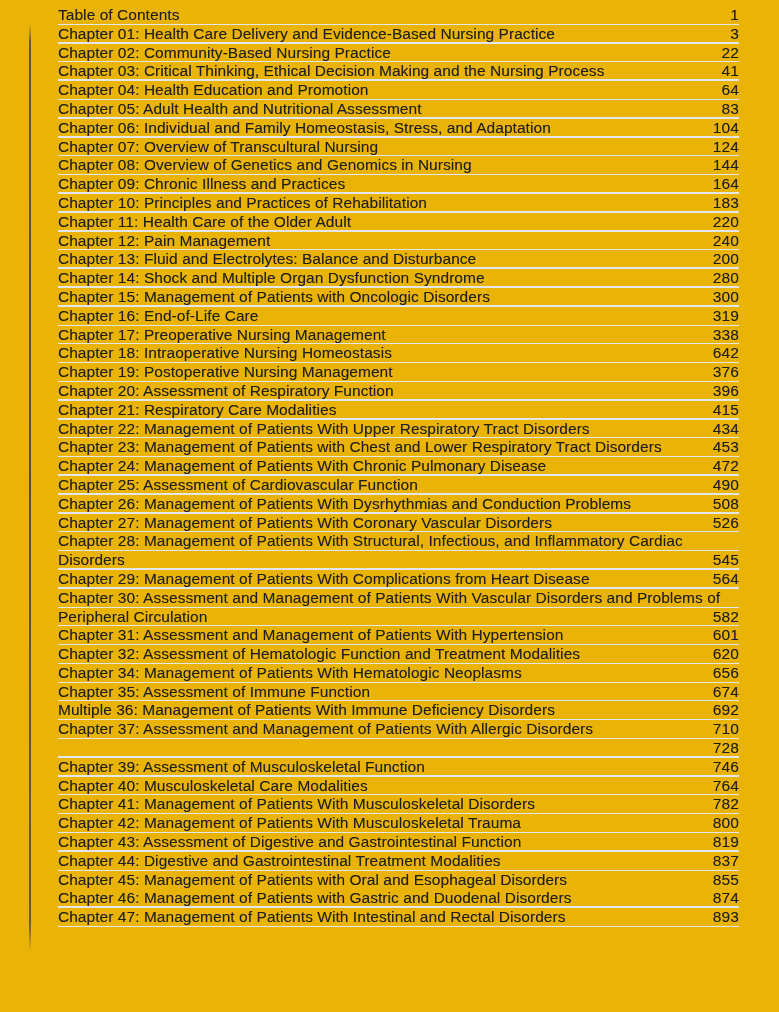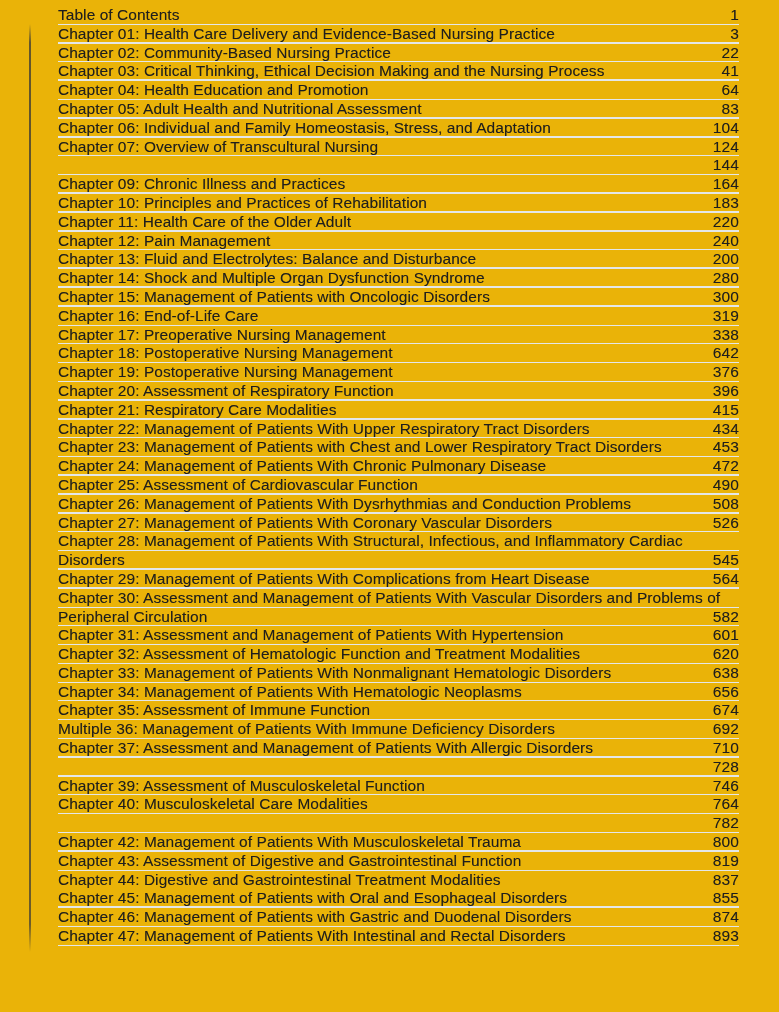--- a/index.html
+++ b/index.html
@@ -93,20 +93,21 @@
   </div>
       <div class="row">
     <span class="entry-title">Chapter 06: Individual and Family Homeostasis, Stress, and Adaptation</span>
     <span class="entry-page">104</span>
   </div>
       <div class="row">
     <span class="entry-title">Chapter 07: Overview of Transcultural Nursing</span>
     <span class="entry-page">124</span>
   </div>
       <div class="row">
+    <span class="entry-title">Chapter 08: Overview of Genetics and Genomics in Nursing</span>
     <span class="entry-page">144</span>
   </div>
       <div class="row">
     <span class="entry-title">Chapter 09: Chronic Illness and Practices</span>
     <span class="entry-page">164</span>
   </div>
       <div class="row">
     <span class="entry-title">Chapter 10: Principles and Practices of Rehabilitation</span>
     <span class="entry-page">183</span>
   </div>
@@ -132,21 +133,21 @@
   </div>
       <div class="row">
     <span class="entry-title">Chapter 16: End-of-Life Care</span>
     <span class="entry-page">319</span>
   </div>
       <div class="row">
     <span class="entry-title">Chapter 17: Preoperative Nursing Management</span>
     <span class="entry-page">338</span>
   </div>
       <div class="row">
-    <span class="entry-title">Chapter 18: Postoperative Nursing Management</span>
+    <span class="entry-title">Chapter 18: Intraoperative Nursing Homeostasis</span>
     <span class="entry-page">642</span>
   </div>
       <div class="row">
     <span class="entry-title">Chapter 19: Postoperative Nursing Management</span>
     <span class="entry-page">376</span>
   </div>
       <div class="row">
     <span class="entry-title">Chapter 20: Assessment of Respiratory Function</span>
     <span class="entry-page">396</span>
   </div>
@@ -192,24 +193,20 @@
   </div>
       <div class="row">
     <span class="entry-title">Chapter 31: Assessment and Management of Patients With Hypertension</span>
     <span class="entry-page">601</span>
   </div>
       <div class="row">
     <span class="entry-title">Chapter 32: Assessment of Hematologic Function and Treatment Modalities</span>
     <span class="entry-page">620</span>
   </div>
       <div class="row">
-    <span class="entry-title">Chapter 33: Management of Patients With Nonmalignant Hematologic Disorders</span>
-    <span class="entry-page">638</span>
-  </div>
-      <div class="row">
     <span class="entry-title">Chapter 34: Management of Patients With Hematologic Neoplasms</span>
     <span class="entry-page">656</span>
   </div>
       <div class="row">
     <span class="entry-title">Chapter 35: Assessment of Immune Function</span>
     <span class="entry-page">674</span>
   </div>
       <div class="row">
     <span class="entry-title">Multiple 36: Management of Patients With Immune Deficiency Disorders</span>
     <span class="entry-page">692</span>
@@ -223,20 +220,21 @@
   </div>
       <div class="row">
     <span class="entry-title">Chapter 39: Assessment of Musculoskeletal Function</span>
     <span class="entry-page">746</span>
   </div>
       <div class="row">
     <span class="entry-title">Chapter 40: Musculoskeletal Care Modalities</span>
     <span class="entry-page">764</span>
   </div>
       <div class="row">
+    <span class="entry-title">Chapter 41: Management of Patients With Musculoskeletal Disorders</span>
     <span class="entry-page">782</span>
   </div>
       <div class="row">
     <span class="entry-title">Chapter 42: Management of Patients With Musculoskeletal Trauma</span>
     <span class="entry-page">800</span>
   </div>
       <div class="row">
     <span class="entry-title">Chapter 43: Assessment of Digestive and Gastrointestinal Function</span>
     <span class="entry-page">819</span>
   </div>

